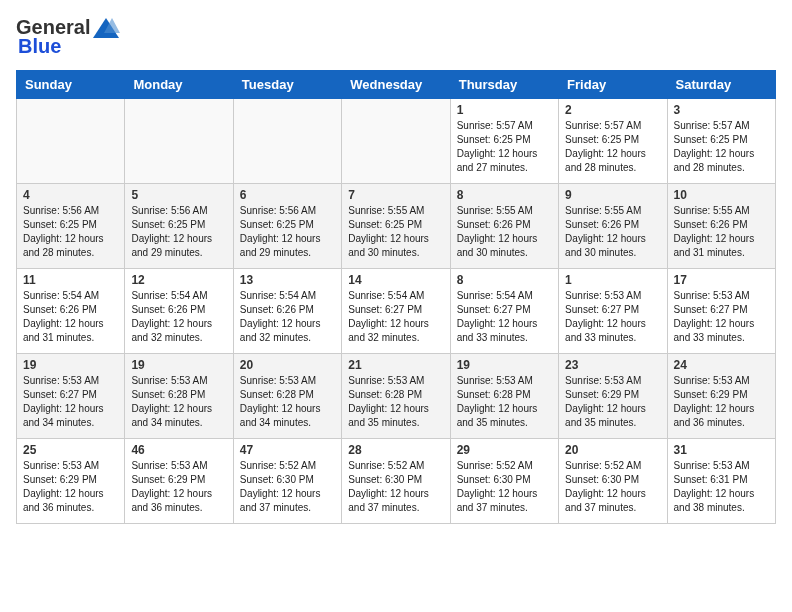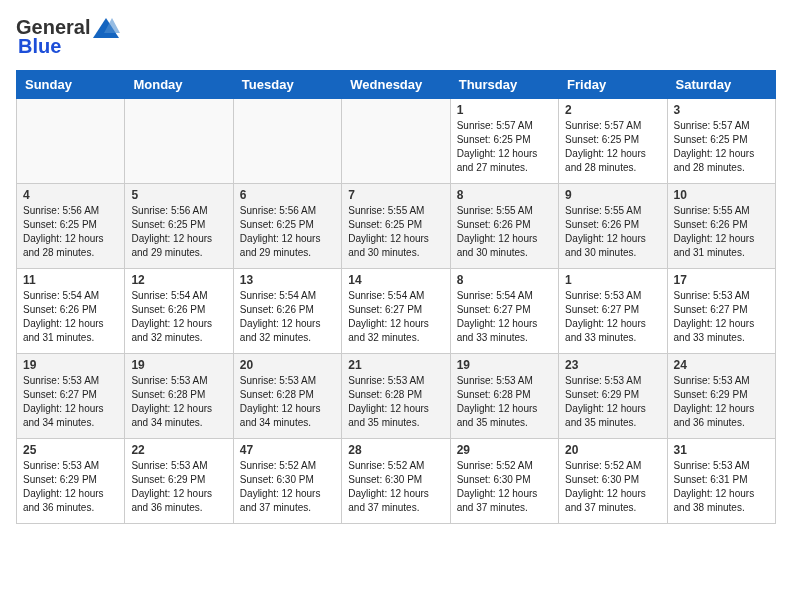--- a/index.html
+++ b/index.html
@@ -291,21 +291,21 @@
       </tr>
       <tr>
         <td>
           <span class="day-number">25</span>
           <div class="day-info" style="white-space: pre-line;">Sunrise: 5:53 AM
 Sunset: 6:29 PM
 Daylight: 12 hours
 and 36 minutes.</div>
         </td>
         <td>
-          <span class="day-number">22</span>
+          <span class="day-number">46</span>
           <div class="day-info" style="white-space: pre-line;">Sunrise: 5:53 AM
 Sunset: 6:29 PM
 Daylight: 12 hours
 and 36 minutes.</div>
         </td>
         <td>
           <span class="day-number">47</span>
           <div class="day-info" style="white-space: pre-line;">Sunrise: 5:52 AM
 Sunset: 6:30 PM
 Daylight: 12 hours

